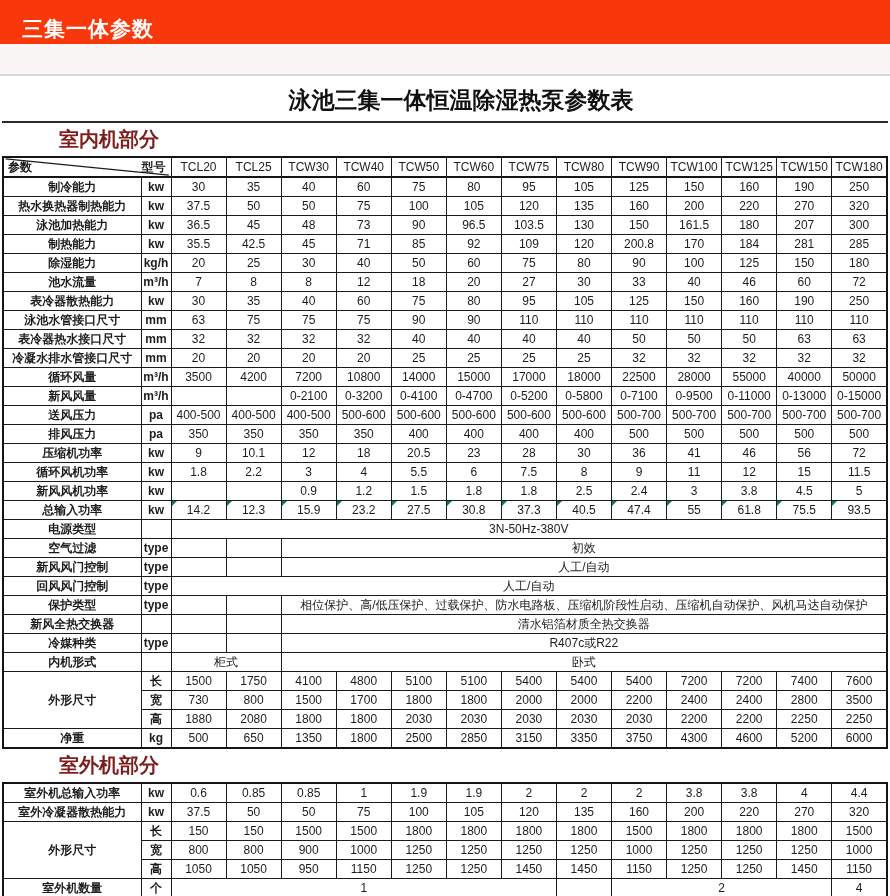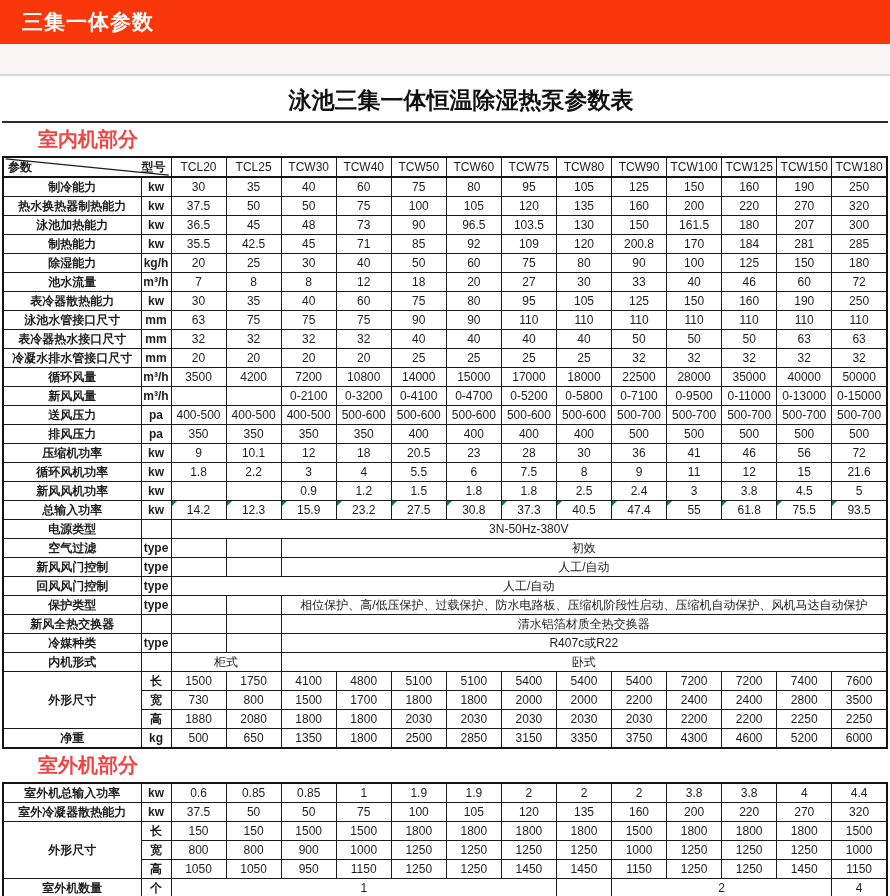--- a/index.html
+++ b/index.html
@@ -3,26 +3,26 @@
 <meta charset="utf-8">
 <style>
   html,body{margin:0;padding:0;}
   body{
     width:890px;height:896px;overflow:hidden;background:#ffffff;
     font-family:"Liberation Sans","DejaVu Sans",sans-serif;
     -webkit-font-smoothing:antialiased;
   }
   .banner{height:44px;background:#F8380B;}
   .banner-title{display:inline-block;line-height:44px;padding-left:22px;
-    color:#ffffff;font-size:21px;font-weight:bold;letter-spacing:1px;}
+    color:#ffffff;font-size:21px;font-weight:bold;letter-spacing:1px;margin-top:7px;}
   .subband{height:30px;background:#F9F5F4;border-bottom:2px solid #D8D8D8;}
   .page-title{margin:9px 0 5px 0;text-align:center;font-size:23px;font-weight:bold;color:#111;padding-left:32px;}
   .section{margin:0 2px;}
   .section.ruled{border-top:2px solid #2a2a2a;}
-  .section-title{font-size:20px;font-weight:bold;color:#ef4444;margin:3px 0 3px 36px;}
+  .section-title{font-size:20px;font-weight:bold;color:#7f1d1d;margin:3px 0 3px 57px;}
   table.spec{border-collapse:collapse;table-layout:fixed;width:886px;margin-left:2px;
     border:2px solid #141414;}
   table.spec td{border:1px solid #1b1b1b;height:18px;padding:0;font-size:12px;
     color:#1c1c1c;text-align:center;overflow:hidden;position:relative;
     white-space:nowrap;}
   td.lbl{text-align:left;padding-left:3px;font-weight:bold;font-size:12px;margin-left:33px;}
   td.unit{color:#993366;font-size:11px;font-weight:bold;text-align:left;padding-left:2px;}
   td.val{font-size:12px;}
   td.ovf{overflow:visible;}
   td.ovf .vt{position:relative;z-index:5;}
@@ -268,21 +268,21 @@
         <td class="val"><span class="vt">3500</span></td>
         <td class="val"><span class="vt">4200</span></td>
         <td class="val"><span class="vt">7200</span></td>
         <td class="val"><span class="vt">10800</span></td>
         <td class="val"><span class="vt">14000</span></td>
         <td class="val"><span class="vt">15000</span></td>
         <td class="val"><span class="vt">17000</span></td>
         <td class="val"><span class="vt">18000</span></td>
         <td class="val"><span class="vt">22500</span></td>
         <td class="val"><span class="vt">28000</span></td>
-        <td class="val"><span class="vt">35000</span></td>
+        <td class="val"><span class="vt">55000</span></td>
         <td class="val"><span class="vt">40000</span></td>
         <td class="val"><span class="vt">50000</span></td>
       </tr>
       <tr>
         <td class="lbl">新风风量</td>
         <td class="unit">m³/h</td>
         <td class="val"><span class="vt"></span></td>
         <td class="val"><span class="vt"></span></td>
         <td class="val"><span class="vt">0-2100</span></td>
         <td class="val"><span class="vt">0-3200</span></td>
@@ -355,21 +355,21 @@
         <td class="val"><span class="vt">3</span></td>
         <td class="val"><span class="vt">4</span></td>
         <td class="val"><span class="vt">5.5</span></td>
         <td class="val"><span class="vt">6</span></td>
         <td class="val"><span class="vt">7.5</span></td>
         <td class="val"><span class="vt">8</span></td>
         <td class="val"><span class="vt">9</span></td>
         <td class="val"><span class="vt">11</span></td>
         <td class="val"><span class="vt">12</span></td>
         <td class="val"><span class="vt">15</span></td>
-        <td class="val"><span class="vt">21.6</span></td>
+        <td class="val"><span class="vt">11.5</span></td>
       </tr>
       <tr>
         <td class="lbl">新风风机功率</td>
         <td class="unit">kw</td>
         <td class="val"><span class="vt"></span></td>
         <td class="val"><span class="vt"></span></td>
         <td class="val"><span class="vt">0.9</span></td>
         <td class="val"><span class="vt">1.2</span></td>
         <td class="val"><span class="vt">1.5</span></td>
         <td class="val"><span class="vt">1.8</span></td>

